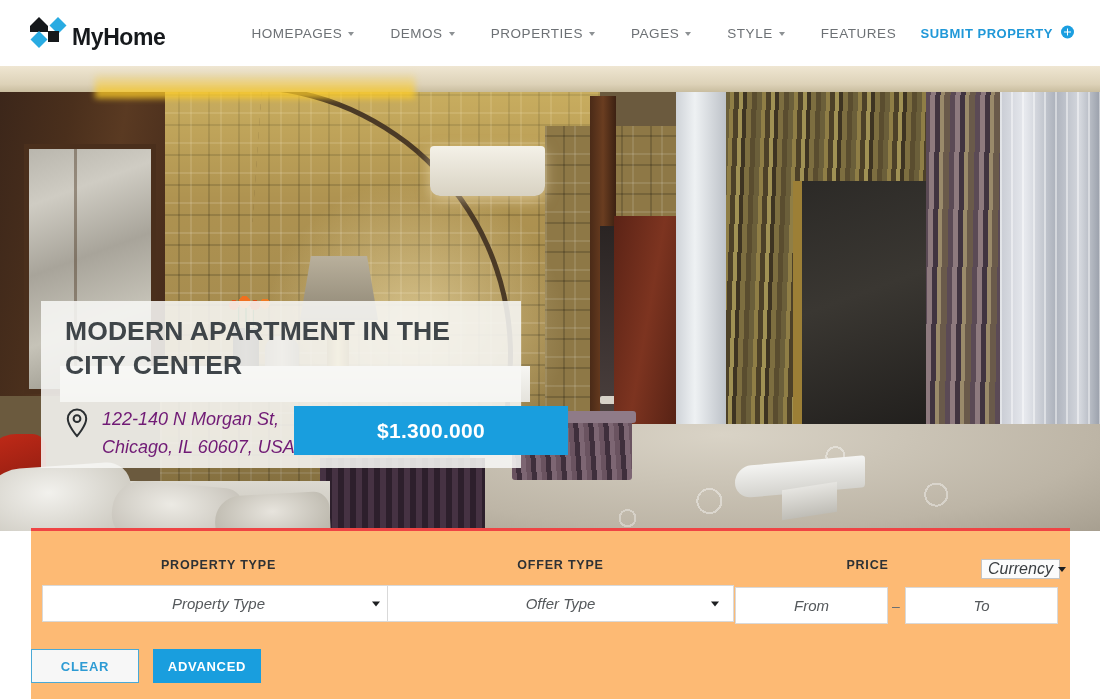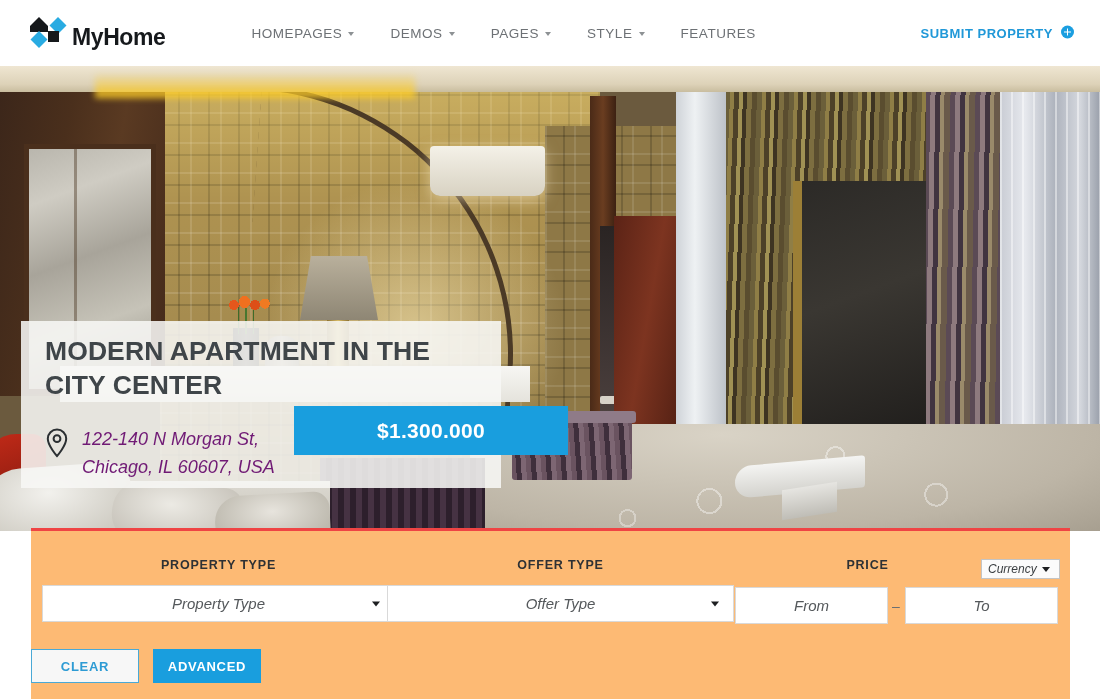--- a/index.html
+++ b/index.html
@@ -354,25 +354,24 @@
   }
   
   .ph-whitetable {
     position: absolute; left: 60px; top: 300px; width: 470px; height: 36px;
     background: linear-gradient(180deg,#f7f6f3,#e5e3dc);
   }
 
   
   .hero-card {
     position: absolute;
-    left: 21px; top: 301px;
+    left: 41px; top: 301px;
     width: 480px; height: 167px;
     background: rgba(247,247,245,0.88);
     z-index: 6;
-    margin-top: 20px;
   }
   .hero-title {
     position: absolute;
     left: 24px; top: 14px;
     width: 420px;
     font-size: 26.5px;
     font-weight: bold;
     line-height: 1.27;
     letter-spacing: 0.1px;
     color: #3f4549;
@@ -472,21 +471,21 @@
     width: 79px; height: 20px;
     background: #fbfbfb;
     border: 1px solid #c4c4c4;
     display: flex;
     align-items: center;
     padding-left: 6px;
     gap: 5px;
     cursor: pointer;
   }
   .currency-select .lbl {
-    font-size: 12px;
+    font-size: 16px;
     font-style: italic;
     color: #3a3e41;
   }
   .currency-select .cc {
     width: 0; height: 0;
     border-left: 4px solid transparent;
     border-right: 4px solid transparent;
     border-top: 5px solid #1d1f21;
   }
 
@@ -544,20 +543,24 @@
       <span class="logo-text">MyHome</span>
     </div>
 
     <div class="nav">
       <div class="nav-item">
         <span>HOMEPAGES</span>
         <i class="caret"></i>
       </div>
       <div class="nav-item">
         <span>DEMOS</span>
+        <i class="caret"></i>
+      </div>
+      <div class="nav-item">
+        <span>PROPERTIES</span>
         <i class="caret"></i>
       </div>
       <div class="nav-item">
         <span>PAGES</span>
         <i class="caret"></i>
       </div>
       <div class="nav-item">
         <span>STYLE</span>
         <i class="caret"></i>
       </div>

